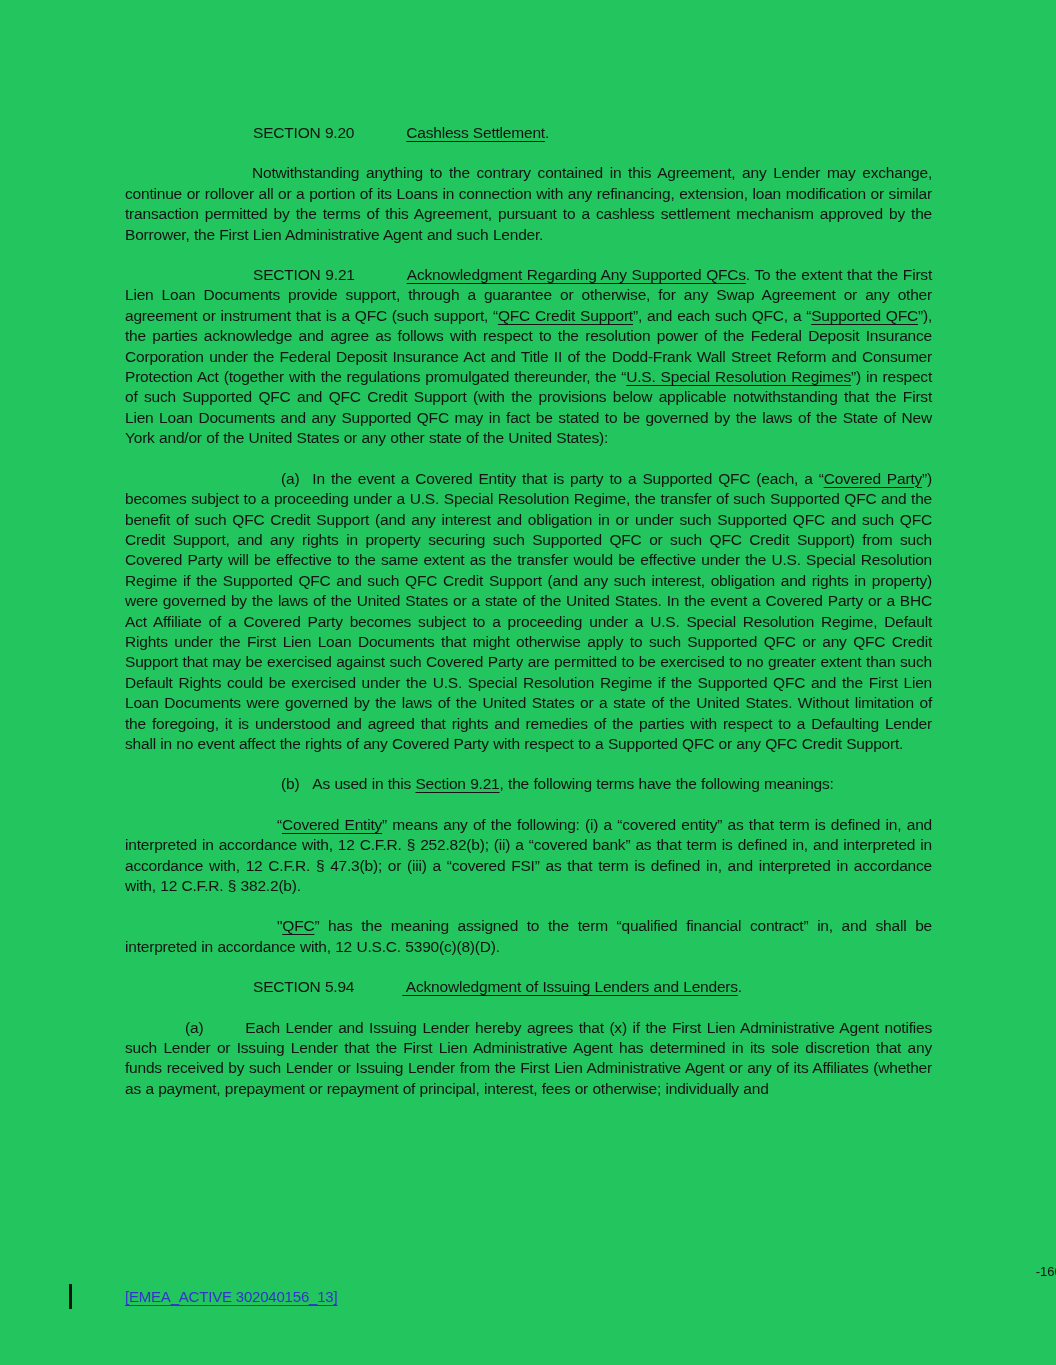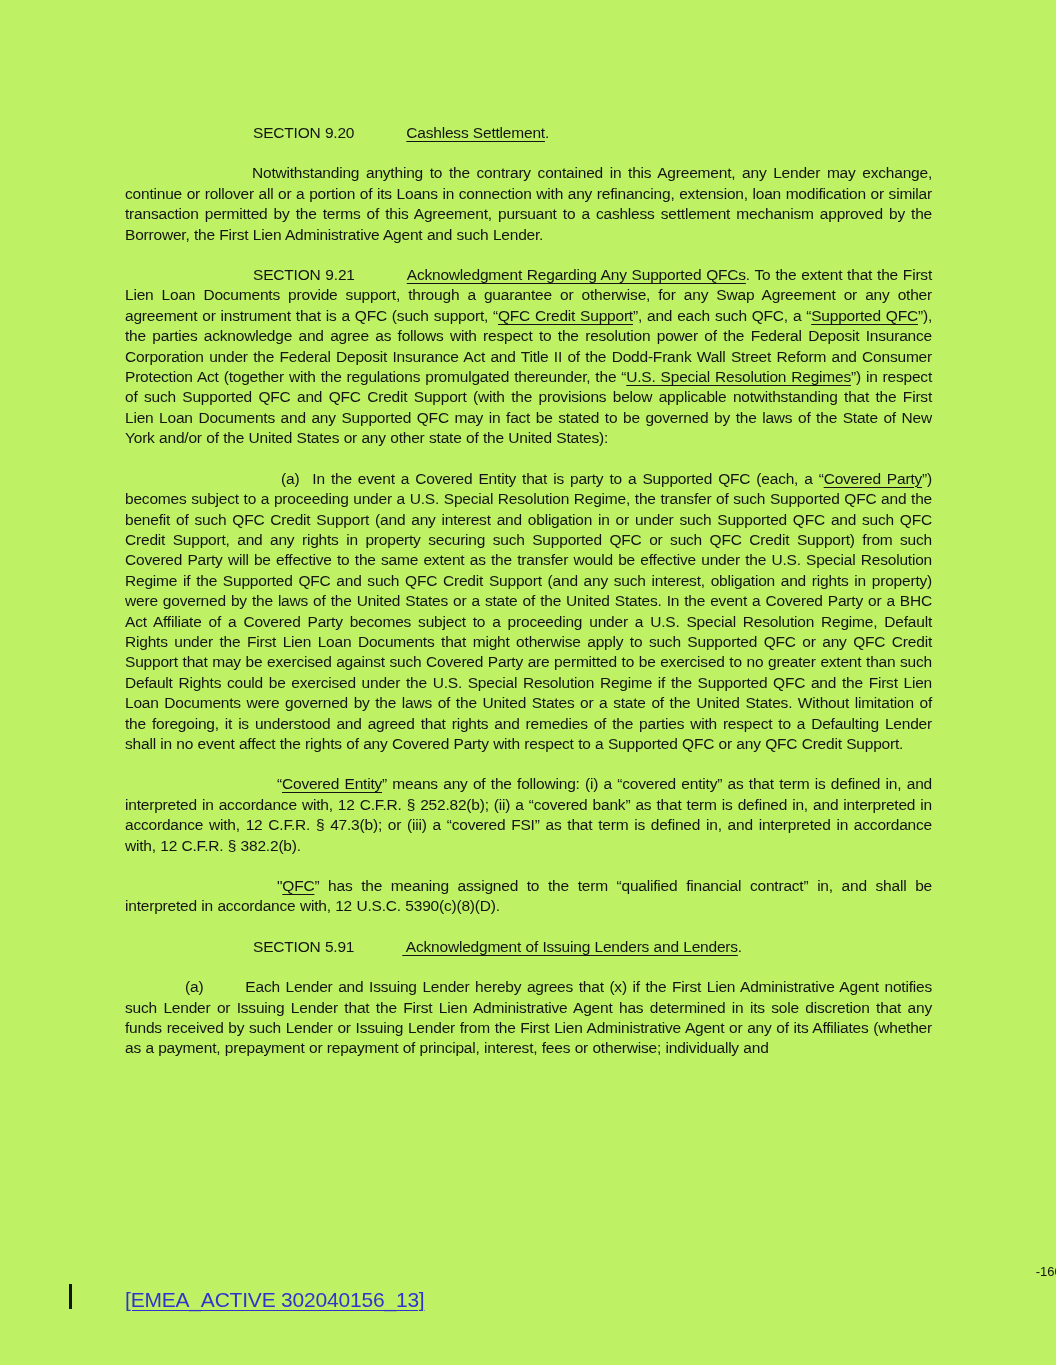--- a/index.html
+++ b/index.html
@@ -4,21 +4,21 @@
 <style>
   html, body {
     margin: 0;
     padding: 0;
     background: #ffffff;
   }
   .page {
     position: relative;
     width: 1056px;
     height: 1365px;
-    background: #bef264;
+    background: #22c55e;
     overflow: hidden;
     font-family: "Liberation Sans", "DejaVu Sans", sans-serif;
     color: #141414;
   }
   .content {
     position: absolute;
     left: 125px;
     top: 123px;
     width: 807px;
   }
@@ -46,21 +46,21 @@
     left: 10px;
     width: 100%;
     text-align: right;
     font-size: 13px;
     color: #141414;
   }
   .doc-id {
     position: absolute;
     left: 125px;
     top: 1288px;
-    font-size: 21px;
+    font-size: 15px;
     letter-spacing: -0.2px;
     color: #3333cc;
     text-decoration: underline;
     text-decoration-thickness: 1px;
     text-underline-offset: 2.5px;
   }
   .change-bar {
     position: absolute;
     left: 69px;
     top: 1284px;
@@ -71,22 +71,23 @@
 </style>
 </head>
 <body>
 
 <div class="page">
   <div class="content">
       <p class="para" style="text-indent: 128px;"><span>SECTION 9.20</span><span class="tab" style="width: 52px;"></span><span class="u">Cashless Settlement</span><span>.</span></p>
       <p class="para" style="text-indent: 127px;"><span>Notwithstanding anything to the contrary contained in this Agreement, any Lender may exchange, continue or rollover all or a portion of its Loans in connection with any refinancing, extension, loan modification or similar transaction permitted by the terms of this Agreement, pursuant to a cashless settlement mechanism approved by the Borrower, the First Lien Administrative Agent and such Lender.</span></p>
       <p class="para" style="text-indent: 128px;"><span>SECTION 9.21</span><span class="tab" style="width: 52px;"></span><span class="u">Acknowledgment Regarding Any Supported QFCs</span><span>. To the extent that the First Lien Loan Documents provide support, through a guarantee or otherwise, for any Swap Agreement or any other agreement or instrument that is a QFC (such support, “</span><span class="u">QFC Credit Support</span><span>”, and each such QFC, a “</span><span class="u">Supported QFC</span><span>”), the parties acknowledge and agree as follows with respect to the resolution power of the Federal Deposit Insurance Corporation under the Federal Deposit Insurance Act and Title II of the Dodd-Frank Wall Street Reform and Consumer Protection Act (together with the regulations promulgated thereunder, the “</span><span class="u">U.S. Special Resolution Regimes</span><span>”) in respect of such Supported QFC and QFC Credit Support (with the provisions below applicable notwithstanding that the First Lien Loan Documents and any Supported QFC may in fact be stated to be governed by the laws of the State of New York and/or of the United States or any other state of the United States):</span></p>
       <p class="para" style="text-indent: 156px;"><span>(a)</span><span class="tab" style="width: 13px;"></span><span>In the event a Covered Entity that is party to a Supported QFC (each, a “</span><span class="u">Covered Party</span><span>”) becomes subject to a proceeding under a U.S. Special Resolution Regime, the transfer of such Supported QFC and the benefit of such QFC Credit Support (and any interest and obligation in or under such Supported QFC and such QFC Credit Support, and any rights in property securing such Supported QFC or such QFC Credit Support) from such Covered Party will be effective to the same extent as the transfer would be effective under the U.S. Special Resolution Regime if the Supported QFC and such QFC Credit Support (and any such interest, obligation and rights in property) were governed by the laws of the United States or a state of the United States. In the event a Covered Party or a BHC Act Affiliate of a Covered Party becomes subject to a proceeding under a U.S. Special Resolution Regime, Default Rights under the First Lien Loan Documents that might otherwise apply to such Supported QFC or any QFC Credit Support that may be exercised against such Covered Party are permitted to be exercised to no greater extent than such Default Rights could be exercised under the U.S. Special Resolution Regime if the Supported QFC and the First Lien Loan Documents were governed by the laws of the United States or a state of the United States. Without limitation of the foregoing, it is understood and agreed that rights and remedies of the parties with respect to a Defaulting Lender shall in no event affect the rights of any Covered Party with respect to a Supported QFC or any QFC Credit Support.</span></p>
+      <p class="para" style="text-indent: 156px;"><span>(b)</span><span class="tab" style="width: 13px;"></span><span>As used in this </span><span class="u">Section 9.21</span><span>, the following terms have the following meanings:</span></p>
       <p class="para" style="text-indent: 152px;"><span>“</span><span class="u">Covered Entity</span><span>” means any of the following: (i) a “covered entity” as that term is defined in, and interpreted in accordance with, 12 C.F.R. § 252.82(b); (ii) a “covered bank” as that term is defined in, and interpreted in accordance with, 12 C.F.R. § 47.3(b); or (iii) a “covered FSI” as that term is defined in, and interpreted in accordance with, 12 C.F.R. § 382.2(b).</span></p>
       <p class="para" style="text-indent: 152px;"><span>"</span><span class="u">QFC</span><span>” has the meaning assigned to the term “qualified financial contract” in, and shall be interpreted in accordance with, 12 U.S.C. 5390(c)(8)(D).</span></p>
-      <p class="para" style="text-indent: 128px;"><span>SECTION 5.91</span><span class="tab" style="width: 48px;"></span><span class="u"> Acknowledgment of Issuing Lenders and Lenders</span><span>.</span></p>
+      <p class="para" style="text-indent: 128px;"><span>SECTION 5.94</span><span class="tab" style="width: 48px;"></span><span class="u"> Acknowledgment of Issuing Lenders and Lenders</span><span>.</span></p>
       <p class="para" style="text-indent: 60px;"><span>(a)</span><span class="tab" style="width: 42px;"></span><span>Each Lender and Issuing Lender hereby agrees that (x) if the First Lien Administrative Agent notifies such Lender or Issuing Lender that the First Lien Administrative Agent has determined in its sole discretion that any funds received by such Lender or Issuing Lender from the First Lien Administrative Agent or any of its Affiliates (whether as a payment, prepayment or repayment of principal, interest, fees or otherwise; individually and</span></p>
     </div>
 
   <div class="page-number">-160-</div>
   <div class="change-bar"></div>
   <div class="doc-id">[EMEA_ACTIVE 302040156_13]</div>
 </div>
 
 </body></html>

